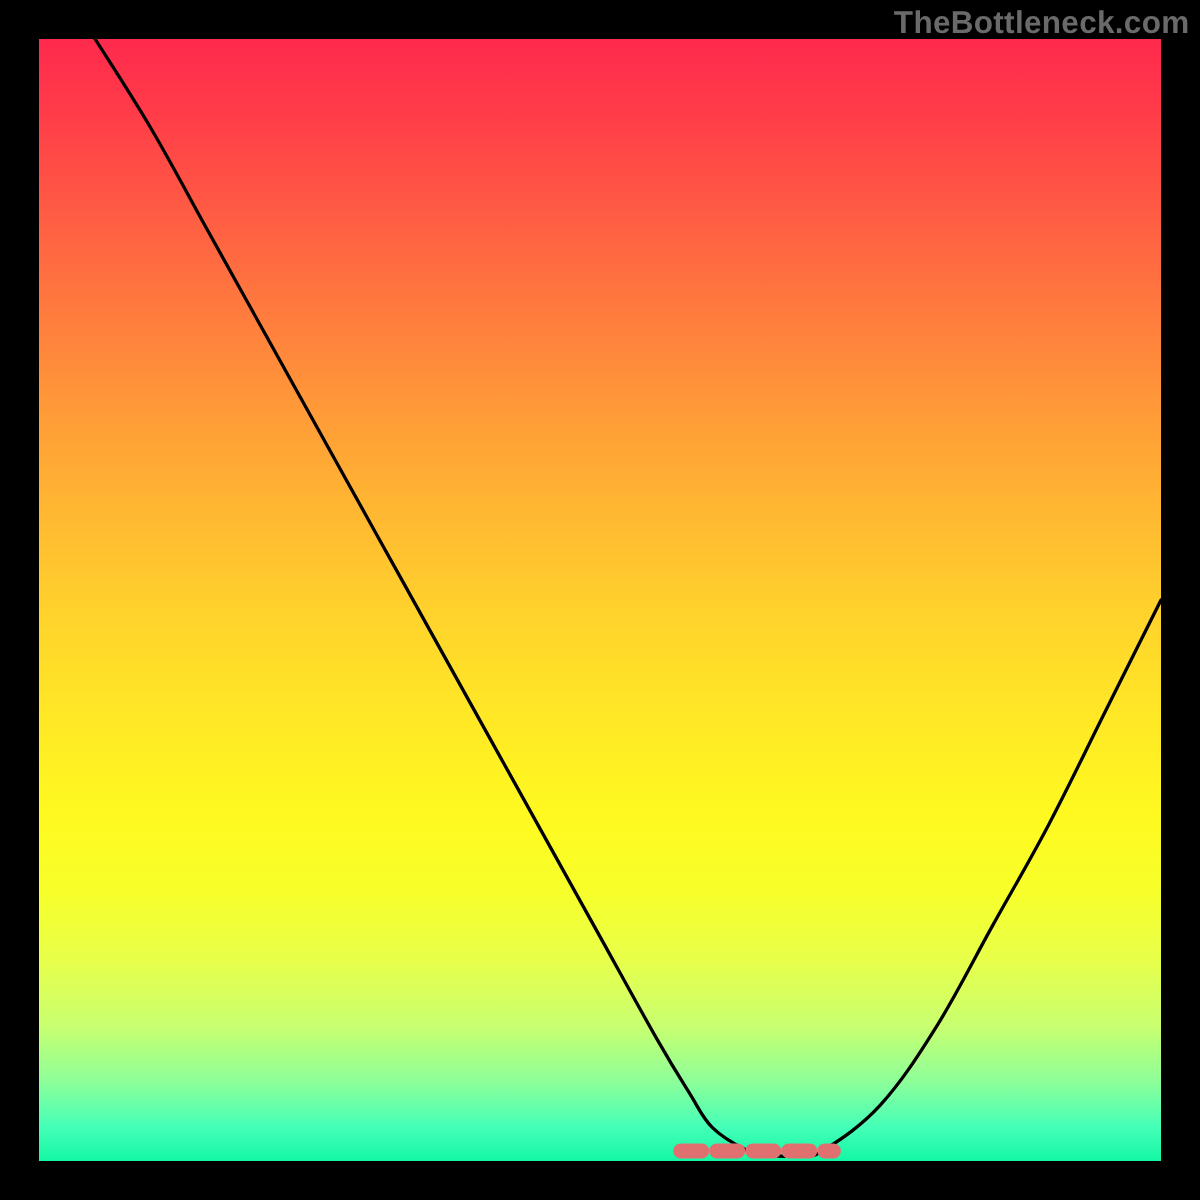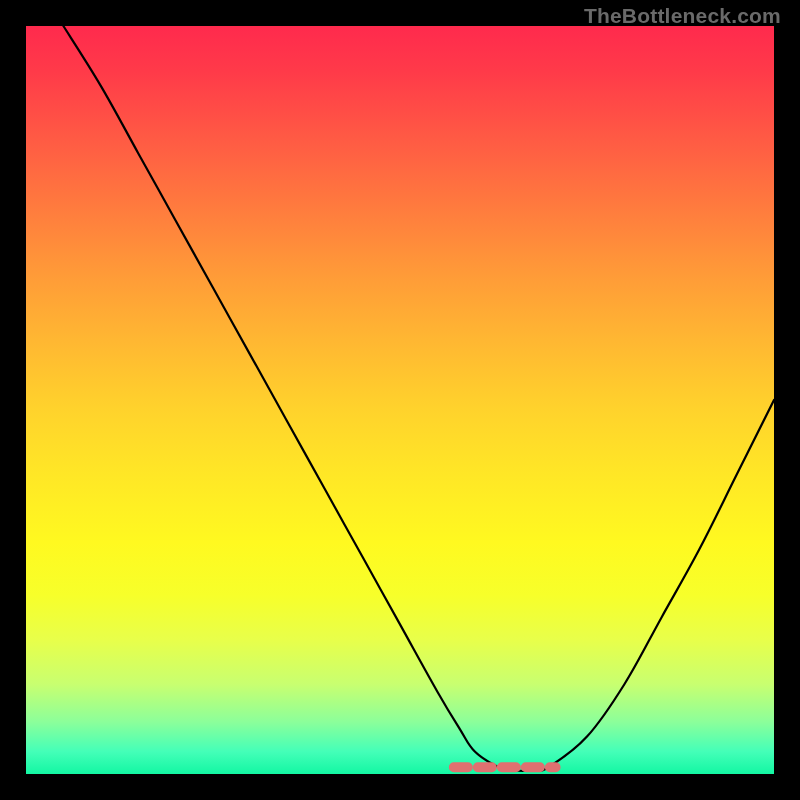--- a/index.html
+++ b/index.html
@@ -35,21 +35,21 @@
       #e8ff4a 82%,
       #c8ff70 88%,
       #8cff9a 93%,
       #44ffb8 97%,
       #13f7a3 100%
     );
   }
   .watermark {
     position: absolute;
     top: 4px;
-    right: 19px;
+    right: 7px;
     font-family: Arial, Helvetica, sans-serif;
     font-size: 21px;
     font-weight: 600;
     color: #6a6a6a;
     letter-spacing: 0.2px;
     user-select: none;
   }
   svg.curve {
     position: absolute;
     inset: 0;

